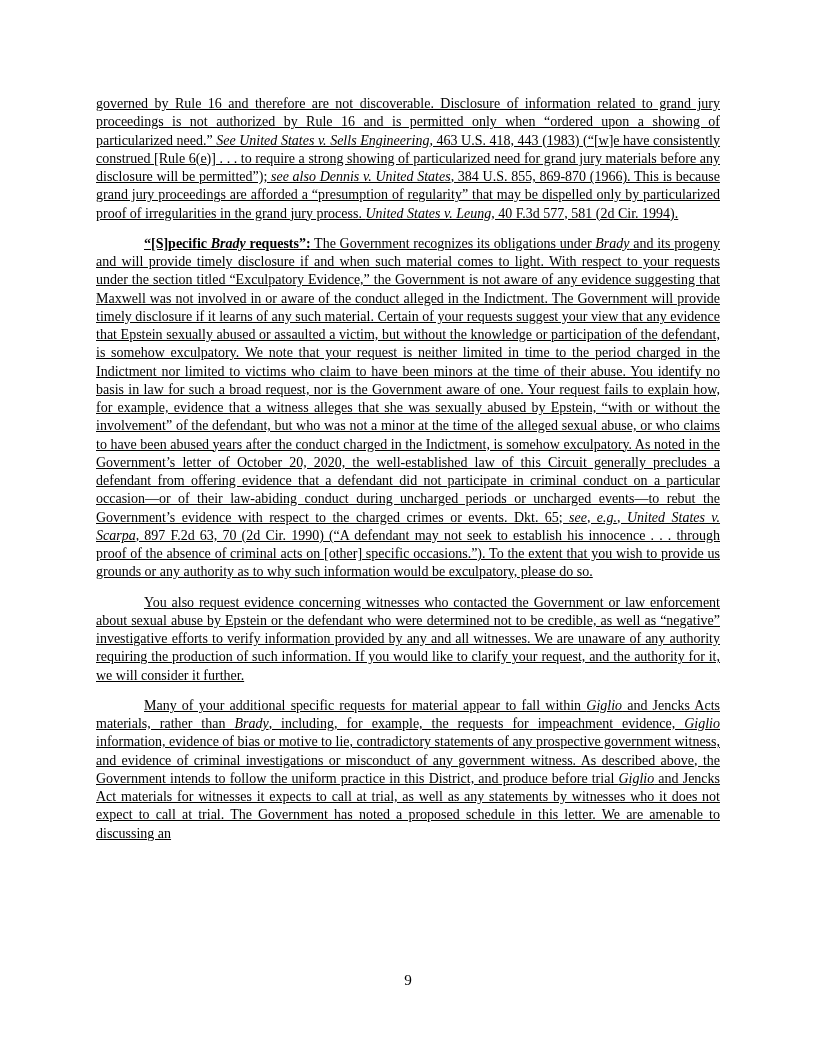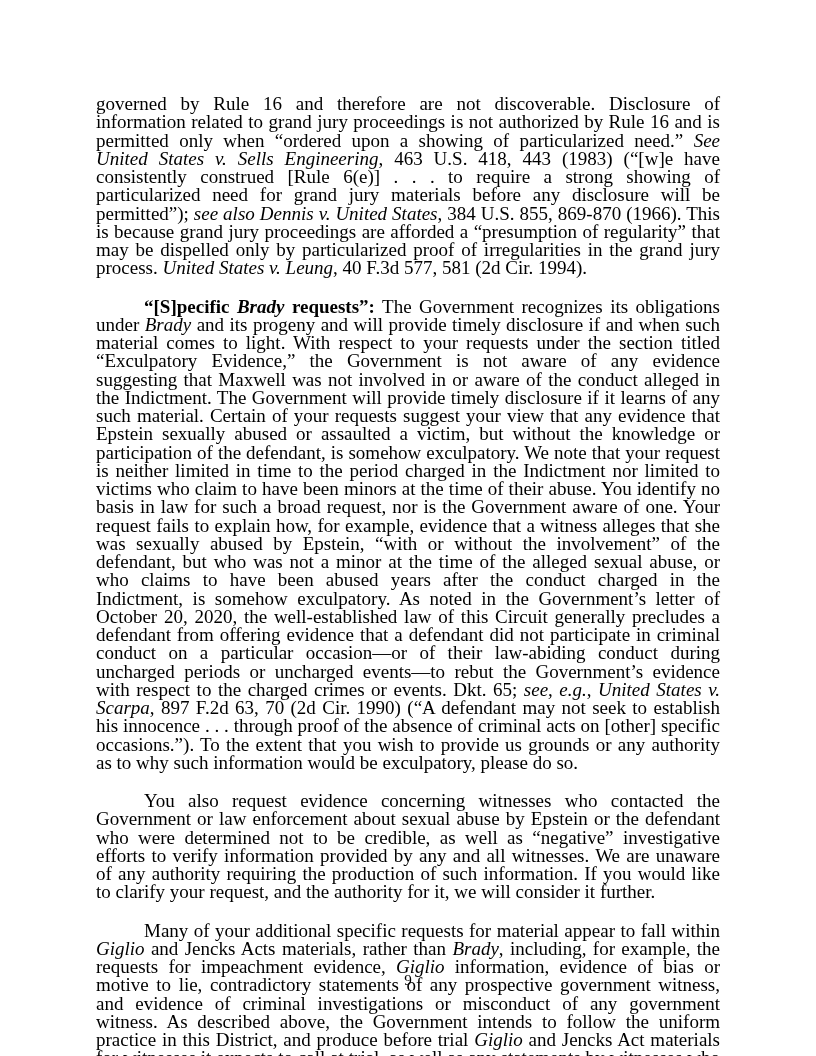--- a/index.html
+++ b/index.html
@@ -16,27 +16,28 @@
       color: #000000;
     }
     .page {
       position: absolute;
       left: 96px;
       top: 95px;
       width: 624px;
     }
     .para {
       margin: 0;
-      font-size: 19px;
+      font-size: 14px;
       line-height: 18.25px;
       text-align: justify;
       hyphens: none;
+      text-decoration: underline;
     }
     .para + .para {
-      margin-top: 20px;
+      margin-top: 12px;
     }
     .indent {
       text-indent: 48px;
     }
     .page-number {
       position: absolute;
       left: 0;
       width: 816px;
       top: 971px;
       text-align: center;

